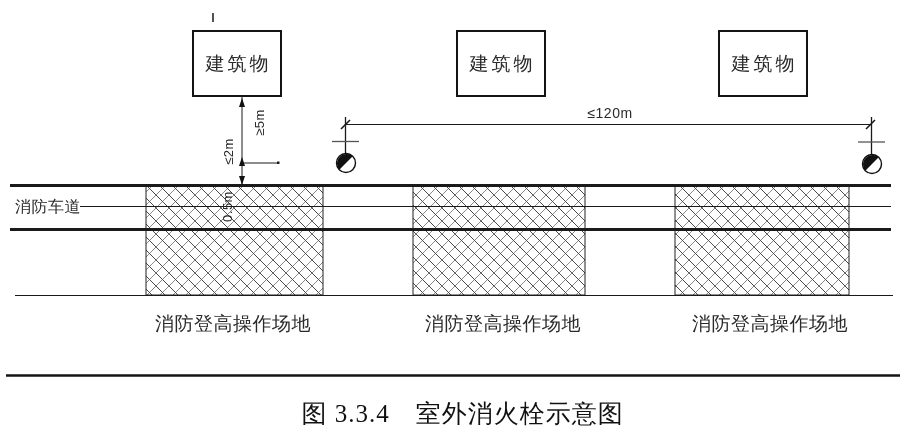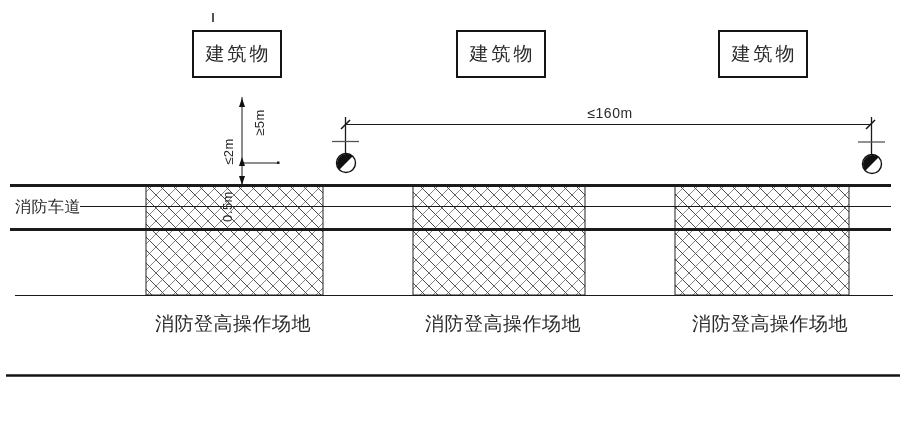--- a/index.html
+++ b/index.html
@@ -6,21 +6,21 @@
   html,body { background:#ffffff; }
   body {
     width:905px; height:448px; position:relative;
     font-family:"Liberation Sans","DejaVu Sans",sans-serif;
     color:#1f1f1f; overflow:hidden;
   }
   .stage { position:absolute; left:0; top:0; width:905px; height:448px; }
   svg.layer { position:absolute; left:0; top:0; }
 
   .bldg {
-    position:absolute; top:30px; width:90px; height:48px;
+    position:absolute; top:30px; width:90px; height:67px;
     border:2.5px solid #141414; background:#fff;
     display:flex; align-items:center; justify-content:center;
   }
   .bldg span { font-size:19px; letter-spacing:3px; padding-left:3px; color:#2a2a2a; }
 
   .lbl { position:absolute; white-space:nowrap; color:#2a2a2a; }
   .road-label   { left:15px;  top:197px; font-size:16px; letter-spacing:0.5px; }
   .dim-v { font-size:13px; letter-spacing:0.5px; transform:rotate(-90deg); text-align:center; }
   .dim-5m  { left:237px; top:115px; width:44px; }
   .dim-2m  { left:206px; top:144px; width:44px; }
@@ -106,19 +106,20 @@
   </div>
   <div class="bldg" style="left:718px;">
     <span>建筑物</span>
   </div>
 
   <div class="lbl road-label">消防车道</div>
 
   <div class="lbl dim-v dim-5m">≥5m</div>
   <div class="lbl dim-v dim-2m">≤2m</div>
   <div class="lbl dim-v dim-05m">0.5m</div>
-  <div class="lbl dim-120m">≤160m</div>
+  <div class="lbl dim-120m">≤120m</div>
 
   <div class="lbl site-label site-1">消防登高操作场地</div>
   <div class="lbl site-label site-2">消防登高操作场地</div>
   <div class="lbl site-label site-3">消防登高操作场地</div>
 
+  <div class="caption">图 3.3.4　室外消火栓示意图</div>
 </div>
 
 </body></html>

